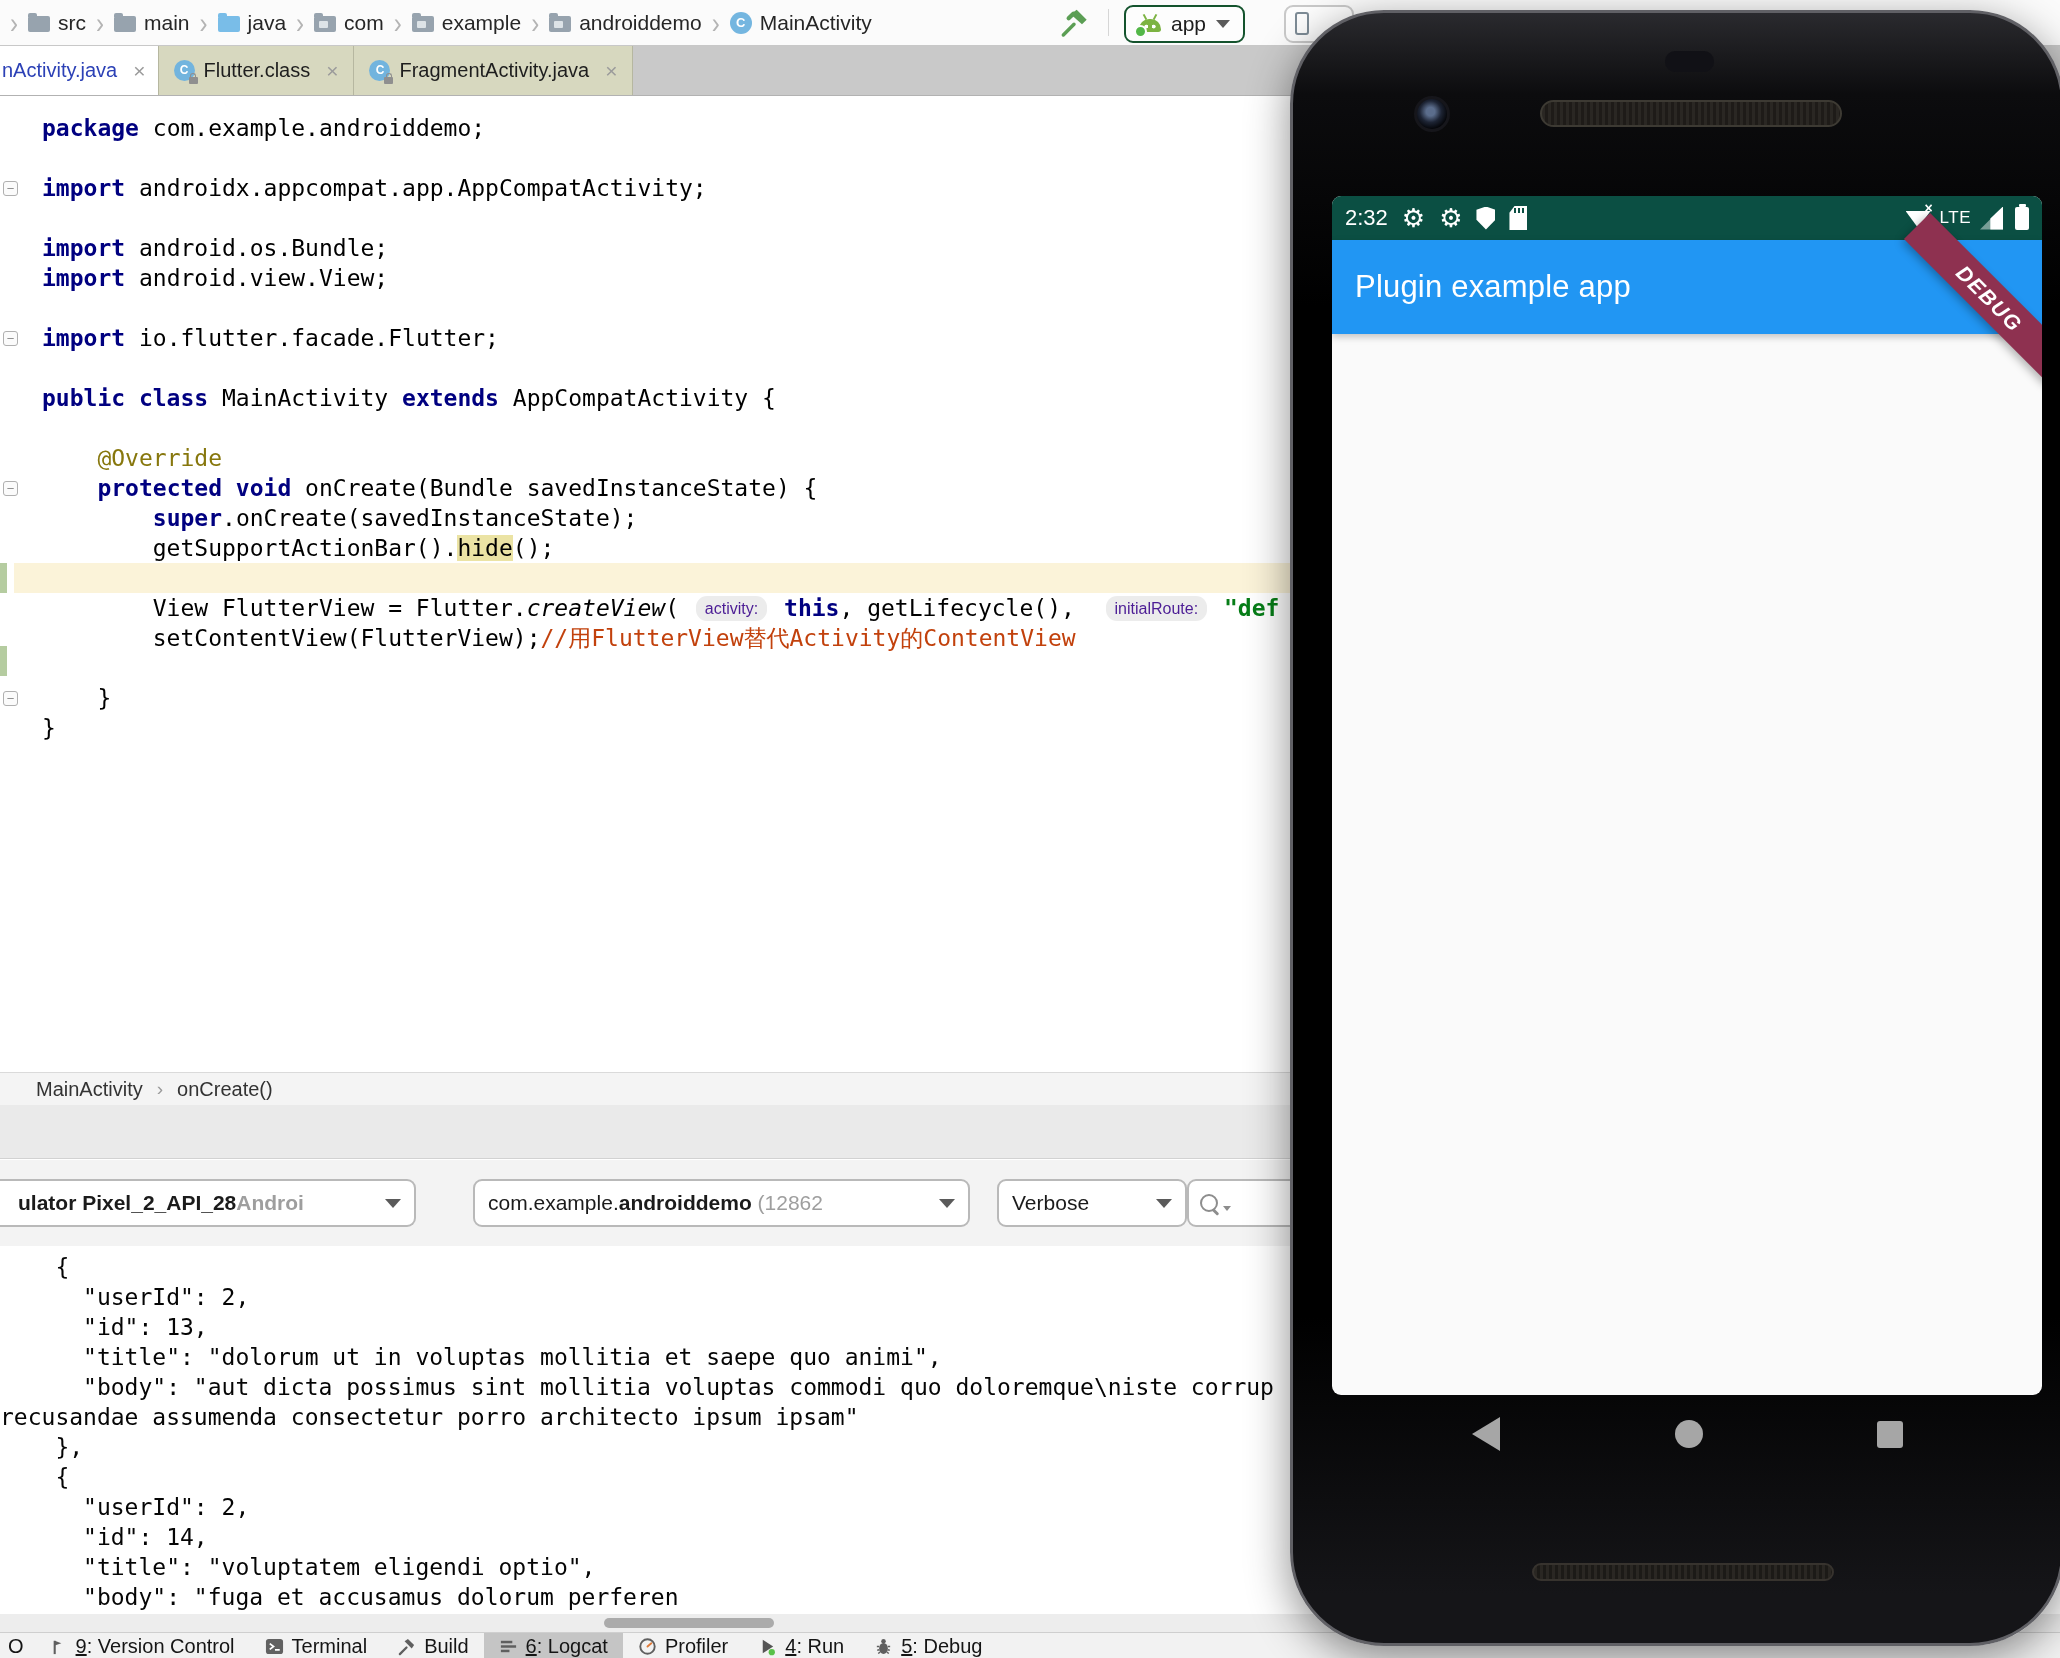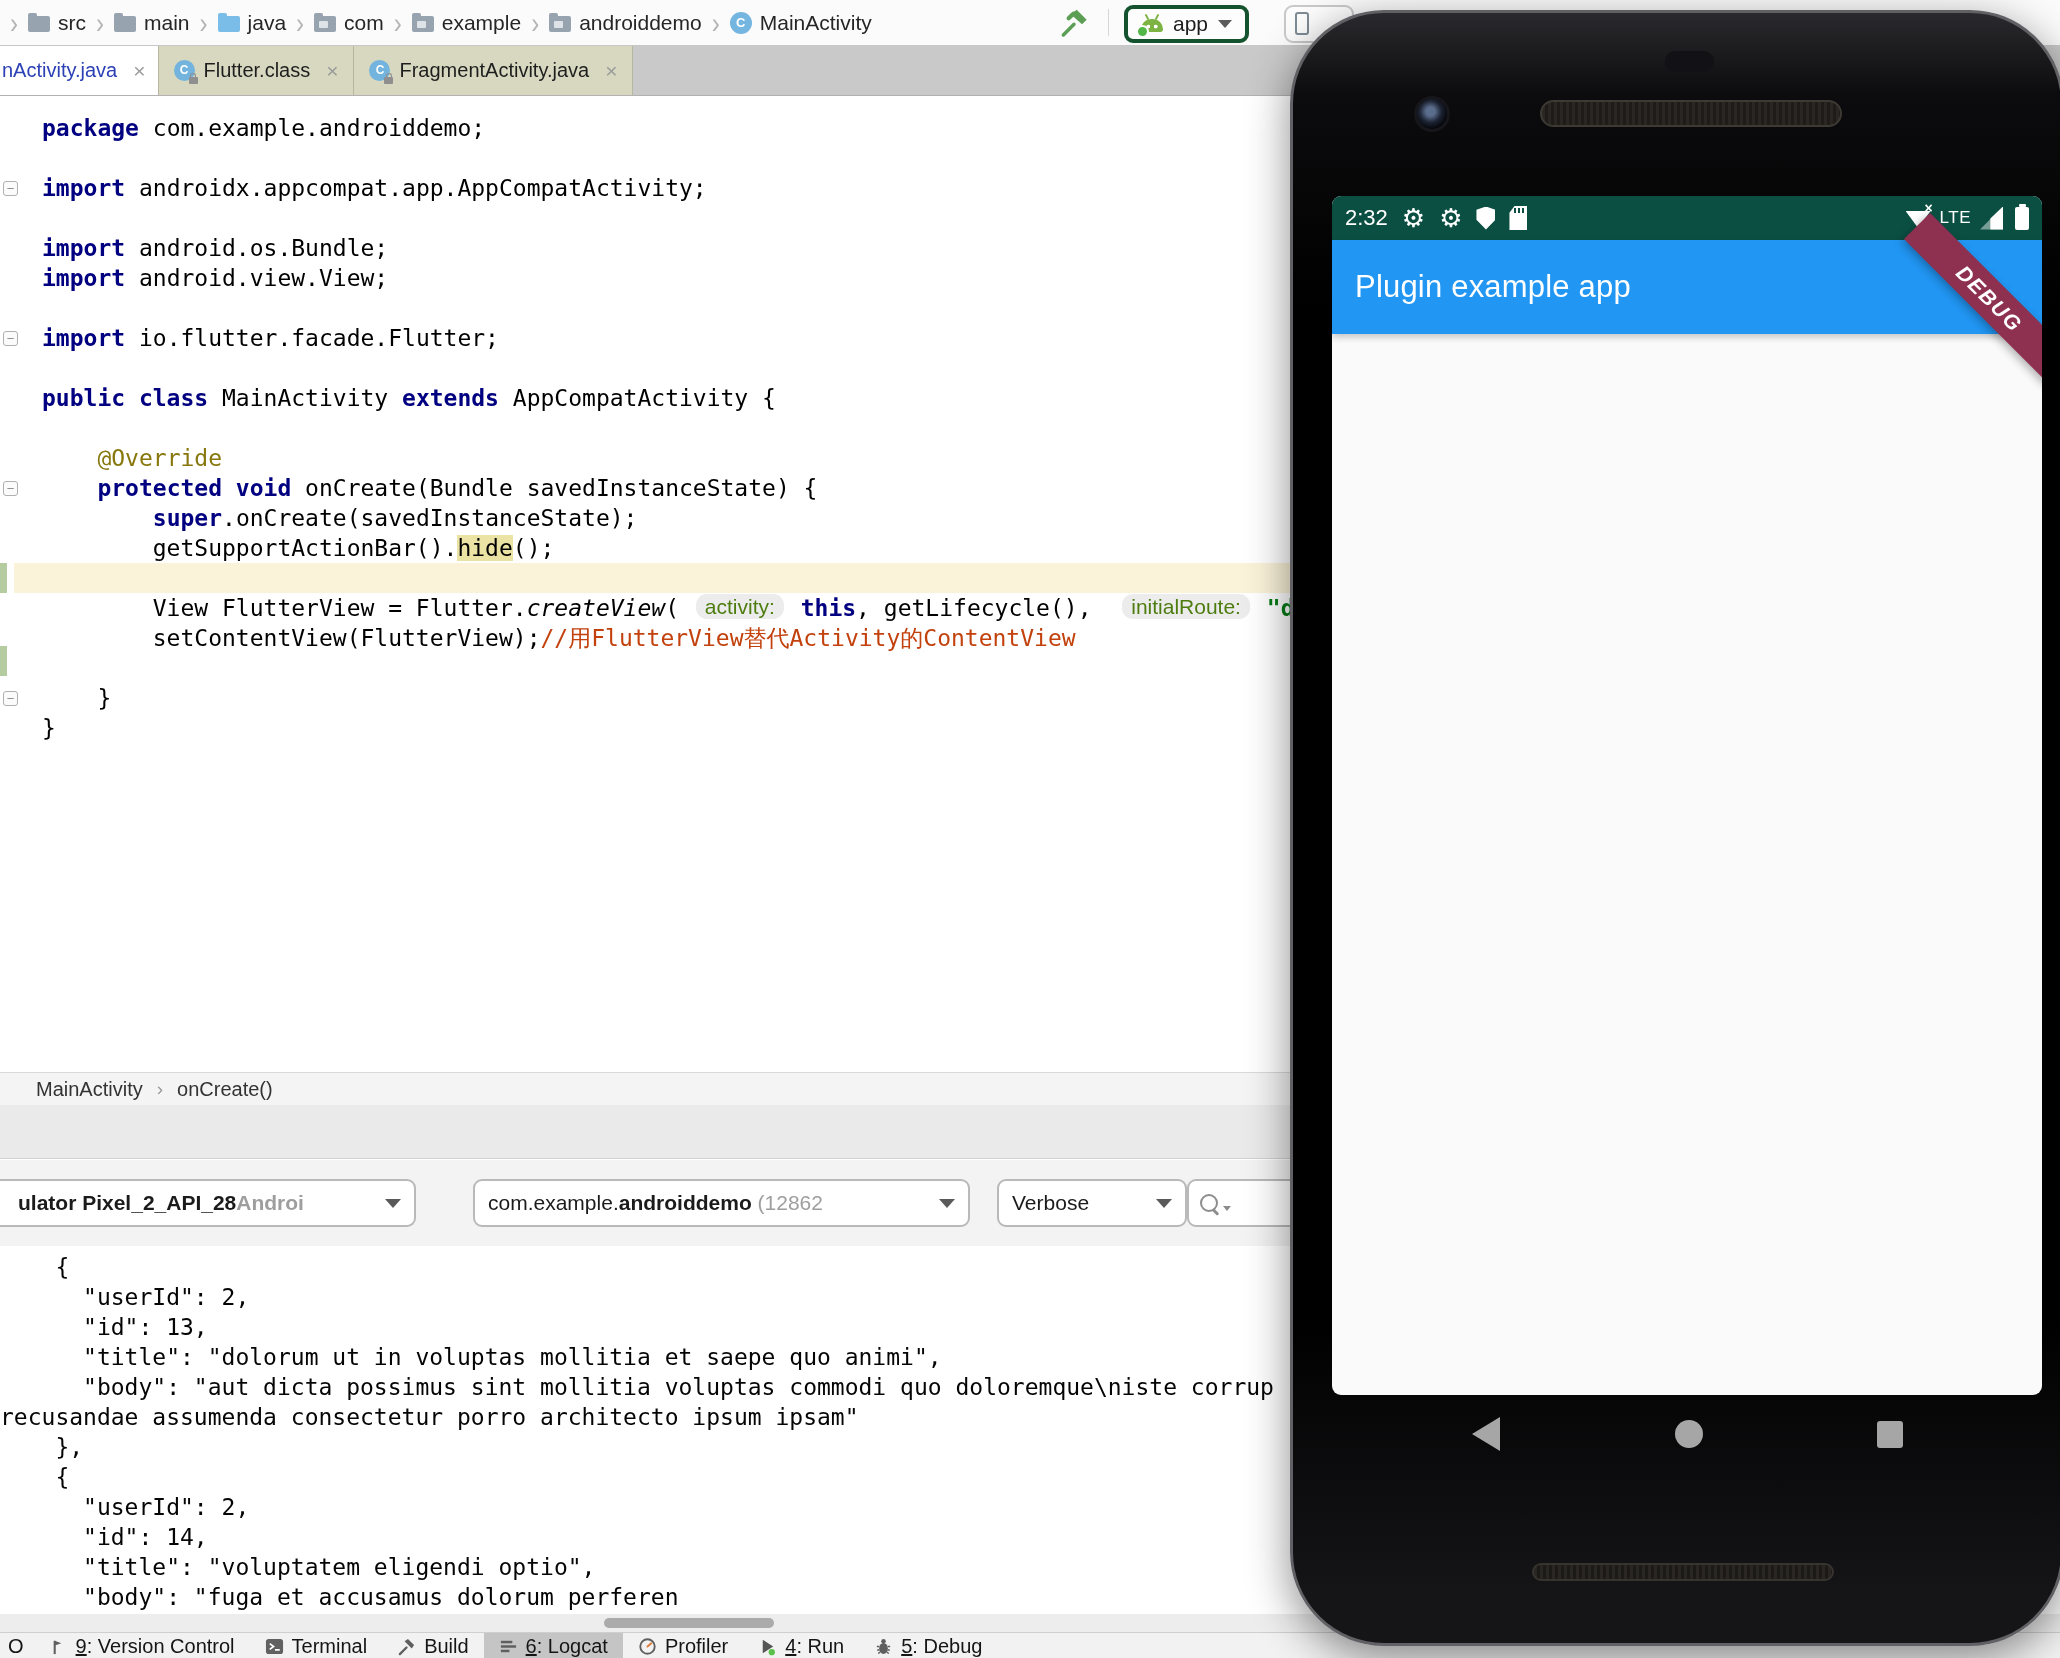--- a/index.html
+++ b/index.html
@@ -17,21 +17,21 @@
   .ic-folder{background:#97A3AE;}
   .ic-folder-blue{background:#79BDE8;}
   .ic-package{background:#97A3AE;}
   .ic-folder::before,.ic-folder-blue::before,.ic-package::before{content:"";position:absolute;top:-3px;left:0;
       width:9px;height:4px;background:inherit;border-radius:2px 2px 0 0;}
   .ic-package::after{content:"";position:absolute;left:5px;top:5px;width:9px;height:7px;background:#dde3e7;border-radius:1px;}
   .ic-class{width:22px;height:22px;border-radius:50%;background:#74B6E0;color:#fff;font-size:13px;
       font-weight:bold;text-align:center;line-height:22px;}
   .tool-hammer{position:absolute;left:1058px;top:7px;width:32px;height:32px;}
   .tool-sep{position:absolute;left:1108px;top:9px;width:1px;height:27px;background:#d6d6d6;}
-  .run-config{position:absolute;left:1124px;top:5px;height:38px;border:4px solid #14532d;border-radius:9px;
+  .run-config{position:absolute;left:1124px;top:5px;height:38px;border:2px solid #14532d;border-radius:9px;
       display:flex;align-items:center;padding:0 13px;gap:10px;background:#fdfdfd;box-sizing:border-box;}
   .run-config .lbl{font-size:21px;color:#1d1d1d;}
   .droid{position:relative;width:22px;height:13px;background:#7CB342;border-radius:11px 11px 3px 3px;
       background-image:radial-gradient(circle at 33% 58%,#fff 0 1.6px,transparent 2.2px),
                        radial-gradient(circle at 67% 58%,#fff 0 1.6px,transparent 2.2px);margin-top:2px;}
   .droid::before,.droid::after{content:"";position:absolute;top:-5px;width:2px;height:6px;background:#7CB342;left:5px;transform:rotate(-28deg);}
   .droid::after{left:auto;right:5px;transform:rotate(28deg);}
   .droid .dot{position:absolute;left:-5px;bottom:-6px;width:9px;height:9px;border-radius:50%;background:#53B748;border:2px solid #fdfdfd;}
   .caret-down{width:0;height:0;border-left:7px solid transparent;border-right:7px solid transparent;border-top:8px solid #5a5a5a;}
   .device-btn{position:absolute;left:1284px;top:5px;width:70px;height:38px;border:2px solid #c9c9c9;border-radius:9px;box-sizing:border-box;background:#fdfdfd;}
@@ -55,21 +55,21 @@
         font-size:23px;line-height:30px;white-space:pre;color:#000;}
   .cline{height:30px;padding-left:28px;}
   .cline.caret{background:#FBF3D9;}
   .tk-pl{color:#000;}
   .tk-kw{color:#000080;font-weight:bold;}
   .tk-an{color:#87770d;}
   .tk-str{color:#067D17;font-weight:bold;}
   .tk-cm{color:#c2410c;}
   .tk-it{font-style:italic;}
   .tk-hl{background:#EBE3A4;}
-  .tk-chip{display:inline-block;font-family:"Liberation Sans",sans-serif;font-size:21px;color:#4d7c0f;
+  .tk-chip{display:inline-block;font-family:"Liberation Sans",sans-serif;font-size:16px;color:#4c1d95;
       background:#ececec;border-radius:11px;padding:0 9px;line-height:25px;vertical-align:2px;margin:0 3px;}
   .gut-green{position:absolute;left:0;width:7px;background:#B5CCA0;}
   .gg1{top:467px;height:30px;}   
   .gg2{top:550px;height:30px;}   
   .fold{position:absolute;left:3px;width:15px;height:15px;border:1px solid #b0b0b0;border-radius:3px;
       background:#fbfbfb;color:#8a8a8a;font-size:13px;line-height:13px;text-align:center;box-sizing:border-box;}
 
   
   .ebc{position:absolute;left:0;top:1072px;width:100%;height:33px;background:#f4f4f4;border-top:1px solid #dadada;
        display:flex;align-items:center;padding-left:36px;font-size:20px;color:#333;gap:14px;box-sizing:border-box;}

